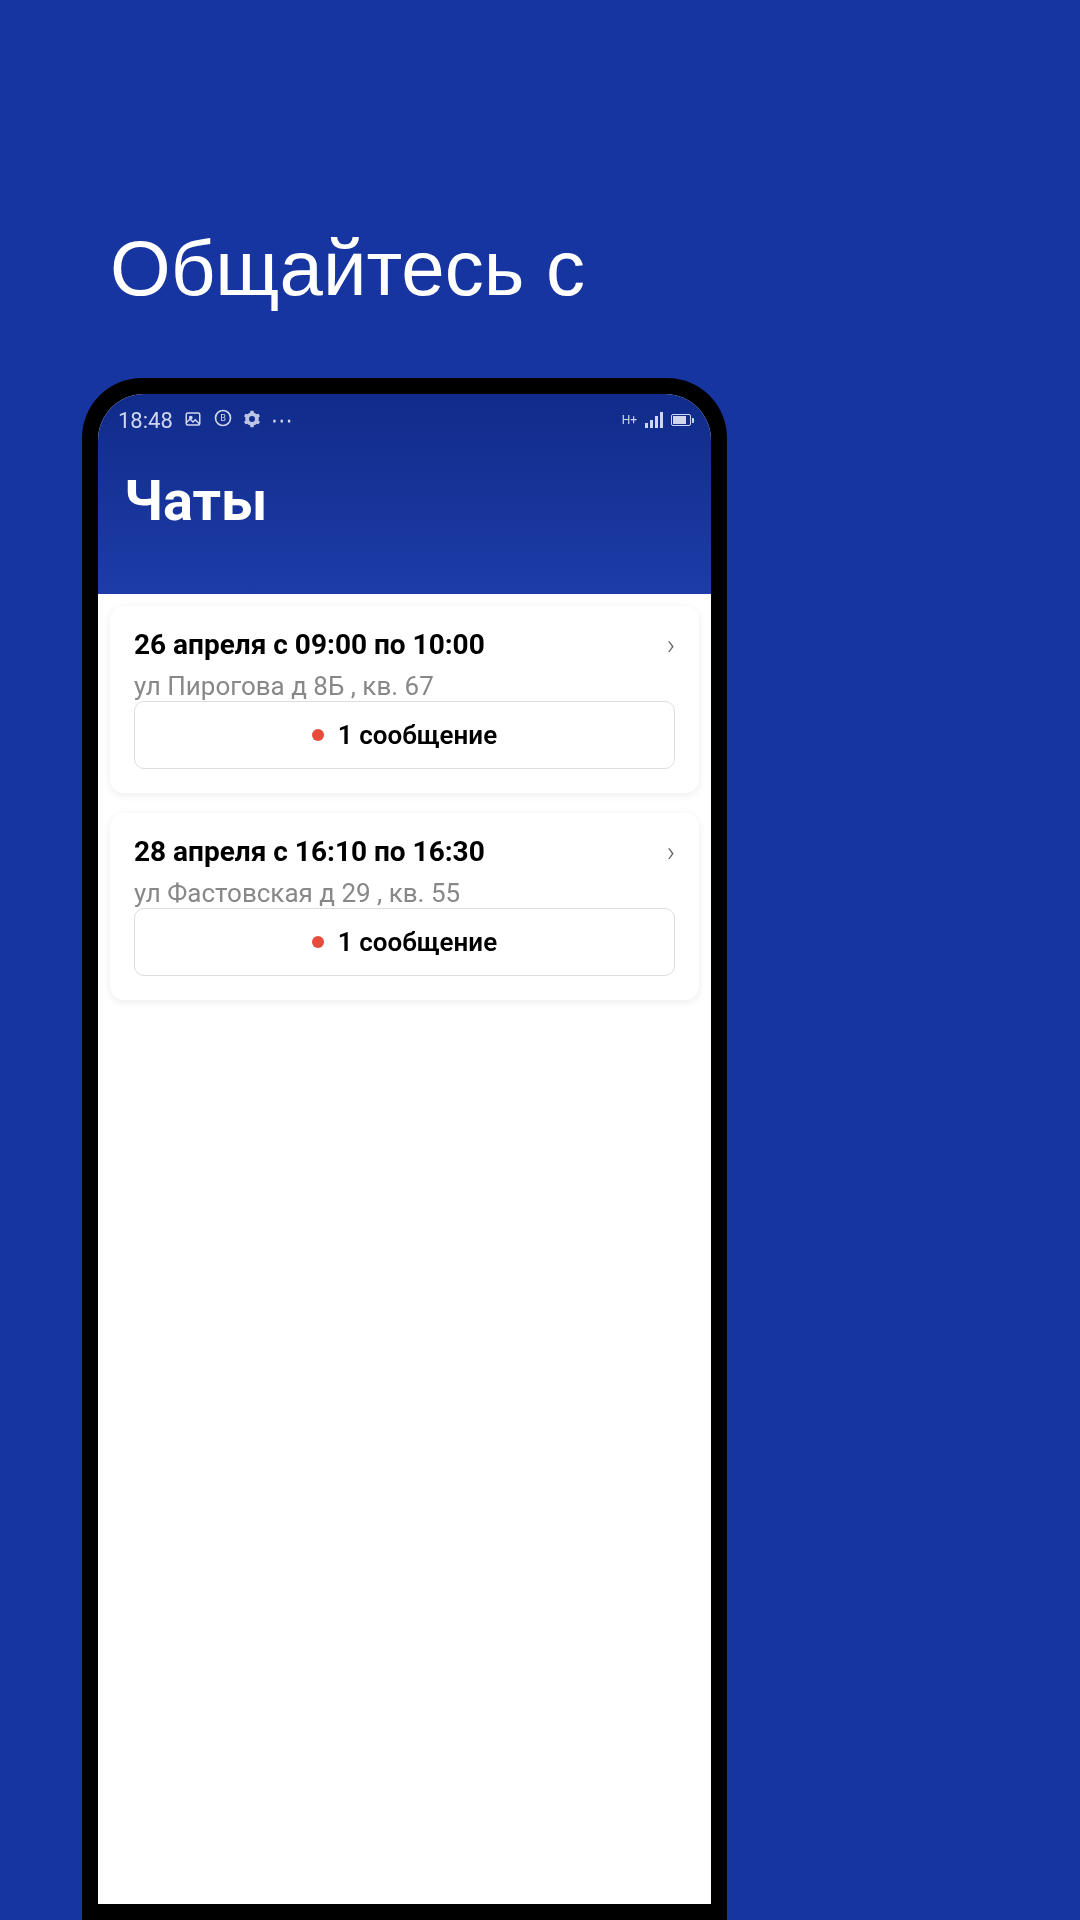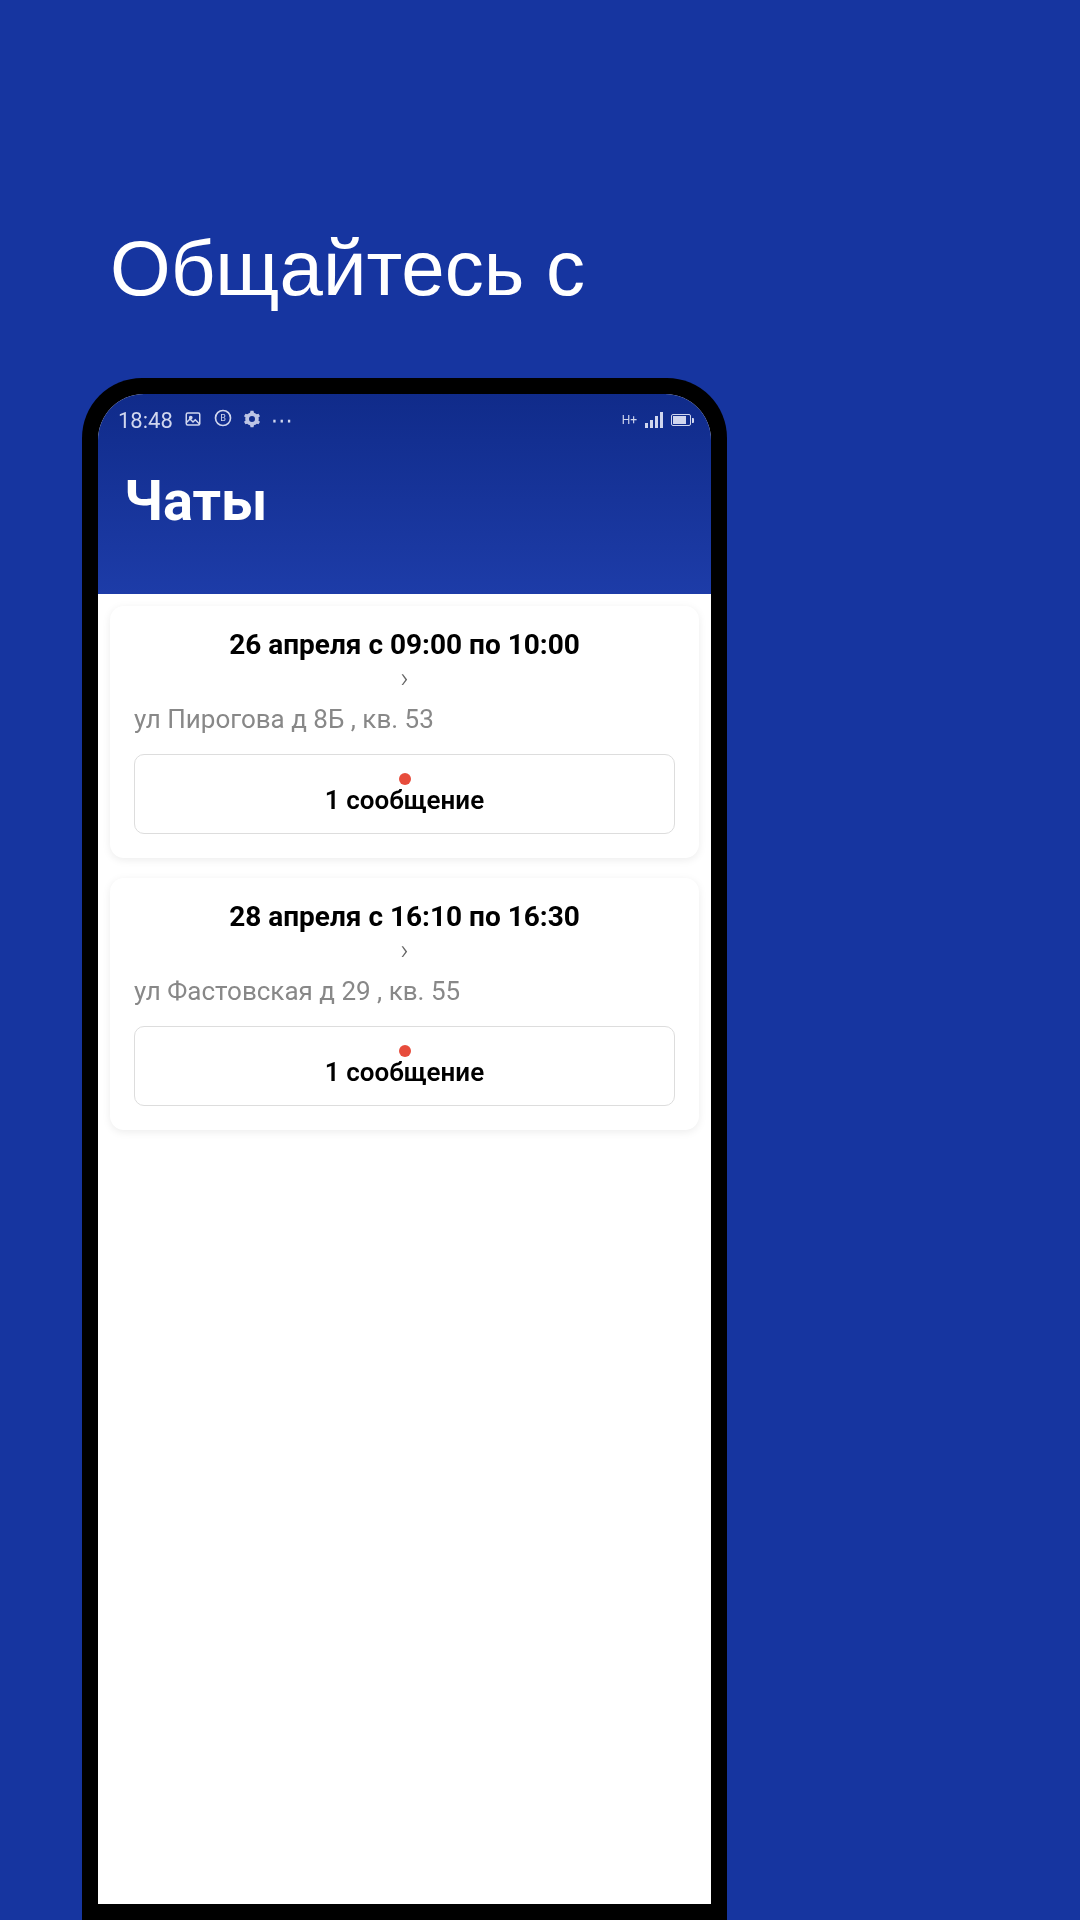--- a/index.html
+++ b/index.html
@@ -81,47 +81,44 @@
       background: #fff;
       border-radius: 14px;
       padding: 22px 24px 24px 24px;
       margin-bottom: 20px;
       box-shadow: 0 2px 8px rgba(0,0,0,0.08);
     }
     .chat-header-row {
       display: flex;
       justify-content: space-between;
       align-items: center;
-      flex-direction: column;
     }
     .chat-title {
       font-size: 28px;
       font-weight: 700;
       color: #000;
     }
     .chevron {
       color: #666;
       font-size: 28px;
       font-weight: 300;
     }
     .chat-address {
       font-size: 26px;
       color: #888;
       margin-top: 10px;
     }
     .message-badge {
-      margin-top: 20px;
       border: 1px solid #ddd;
       border-radius: 10px;
       padding: 18px;
       display: flex;
       align-items: center;
       justify-content: center;
-      gap: 0;
-      flex-direction: column;
+      gap: 14px;
     }
     .red-dot {
       width: 12px;
       height: 12px;
       background: #e74c3c;
       border-radius: 50%;
       display: inline-block;
     }
     .message-text {
       font-size: 26px;
@@ -219,21 +216,21 @@
       </div>
       <div class="header-title">Чаты</div>
     </div>
 
     <div class="content">
       <div class="chat-card">
         <div class="chat-header-row">
           <div class="chat-title">26 апреля с 09:00 по 10:00</div>
           <div class="chevron">›</div>
         </div>
-        <div class="chat-address">ул Пирогова д 8Б , кв. 53</div>
+        <div class="chat-address">ул Пирогова д 8Б , кв. 67</div>
         <div class="message-badge">
           <span class="red-dot"></span>
           <span class="message-text">1 сообщение</span>
         </div>
       </div>
 
       <div class="chat-card">
         <div class="chat-header-row">
           <div class="chat-title">28 апреля с 16:10 по 16:30</div>
           <div class="chevron">›</div>

